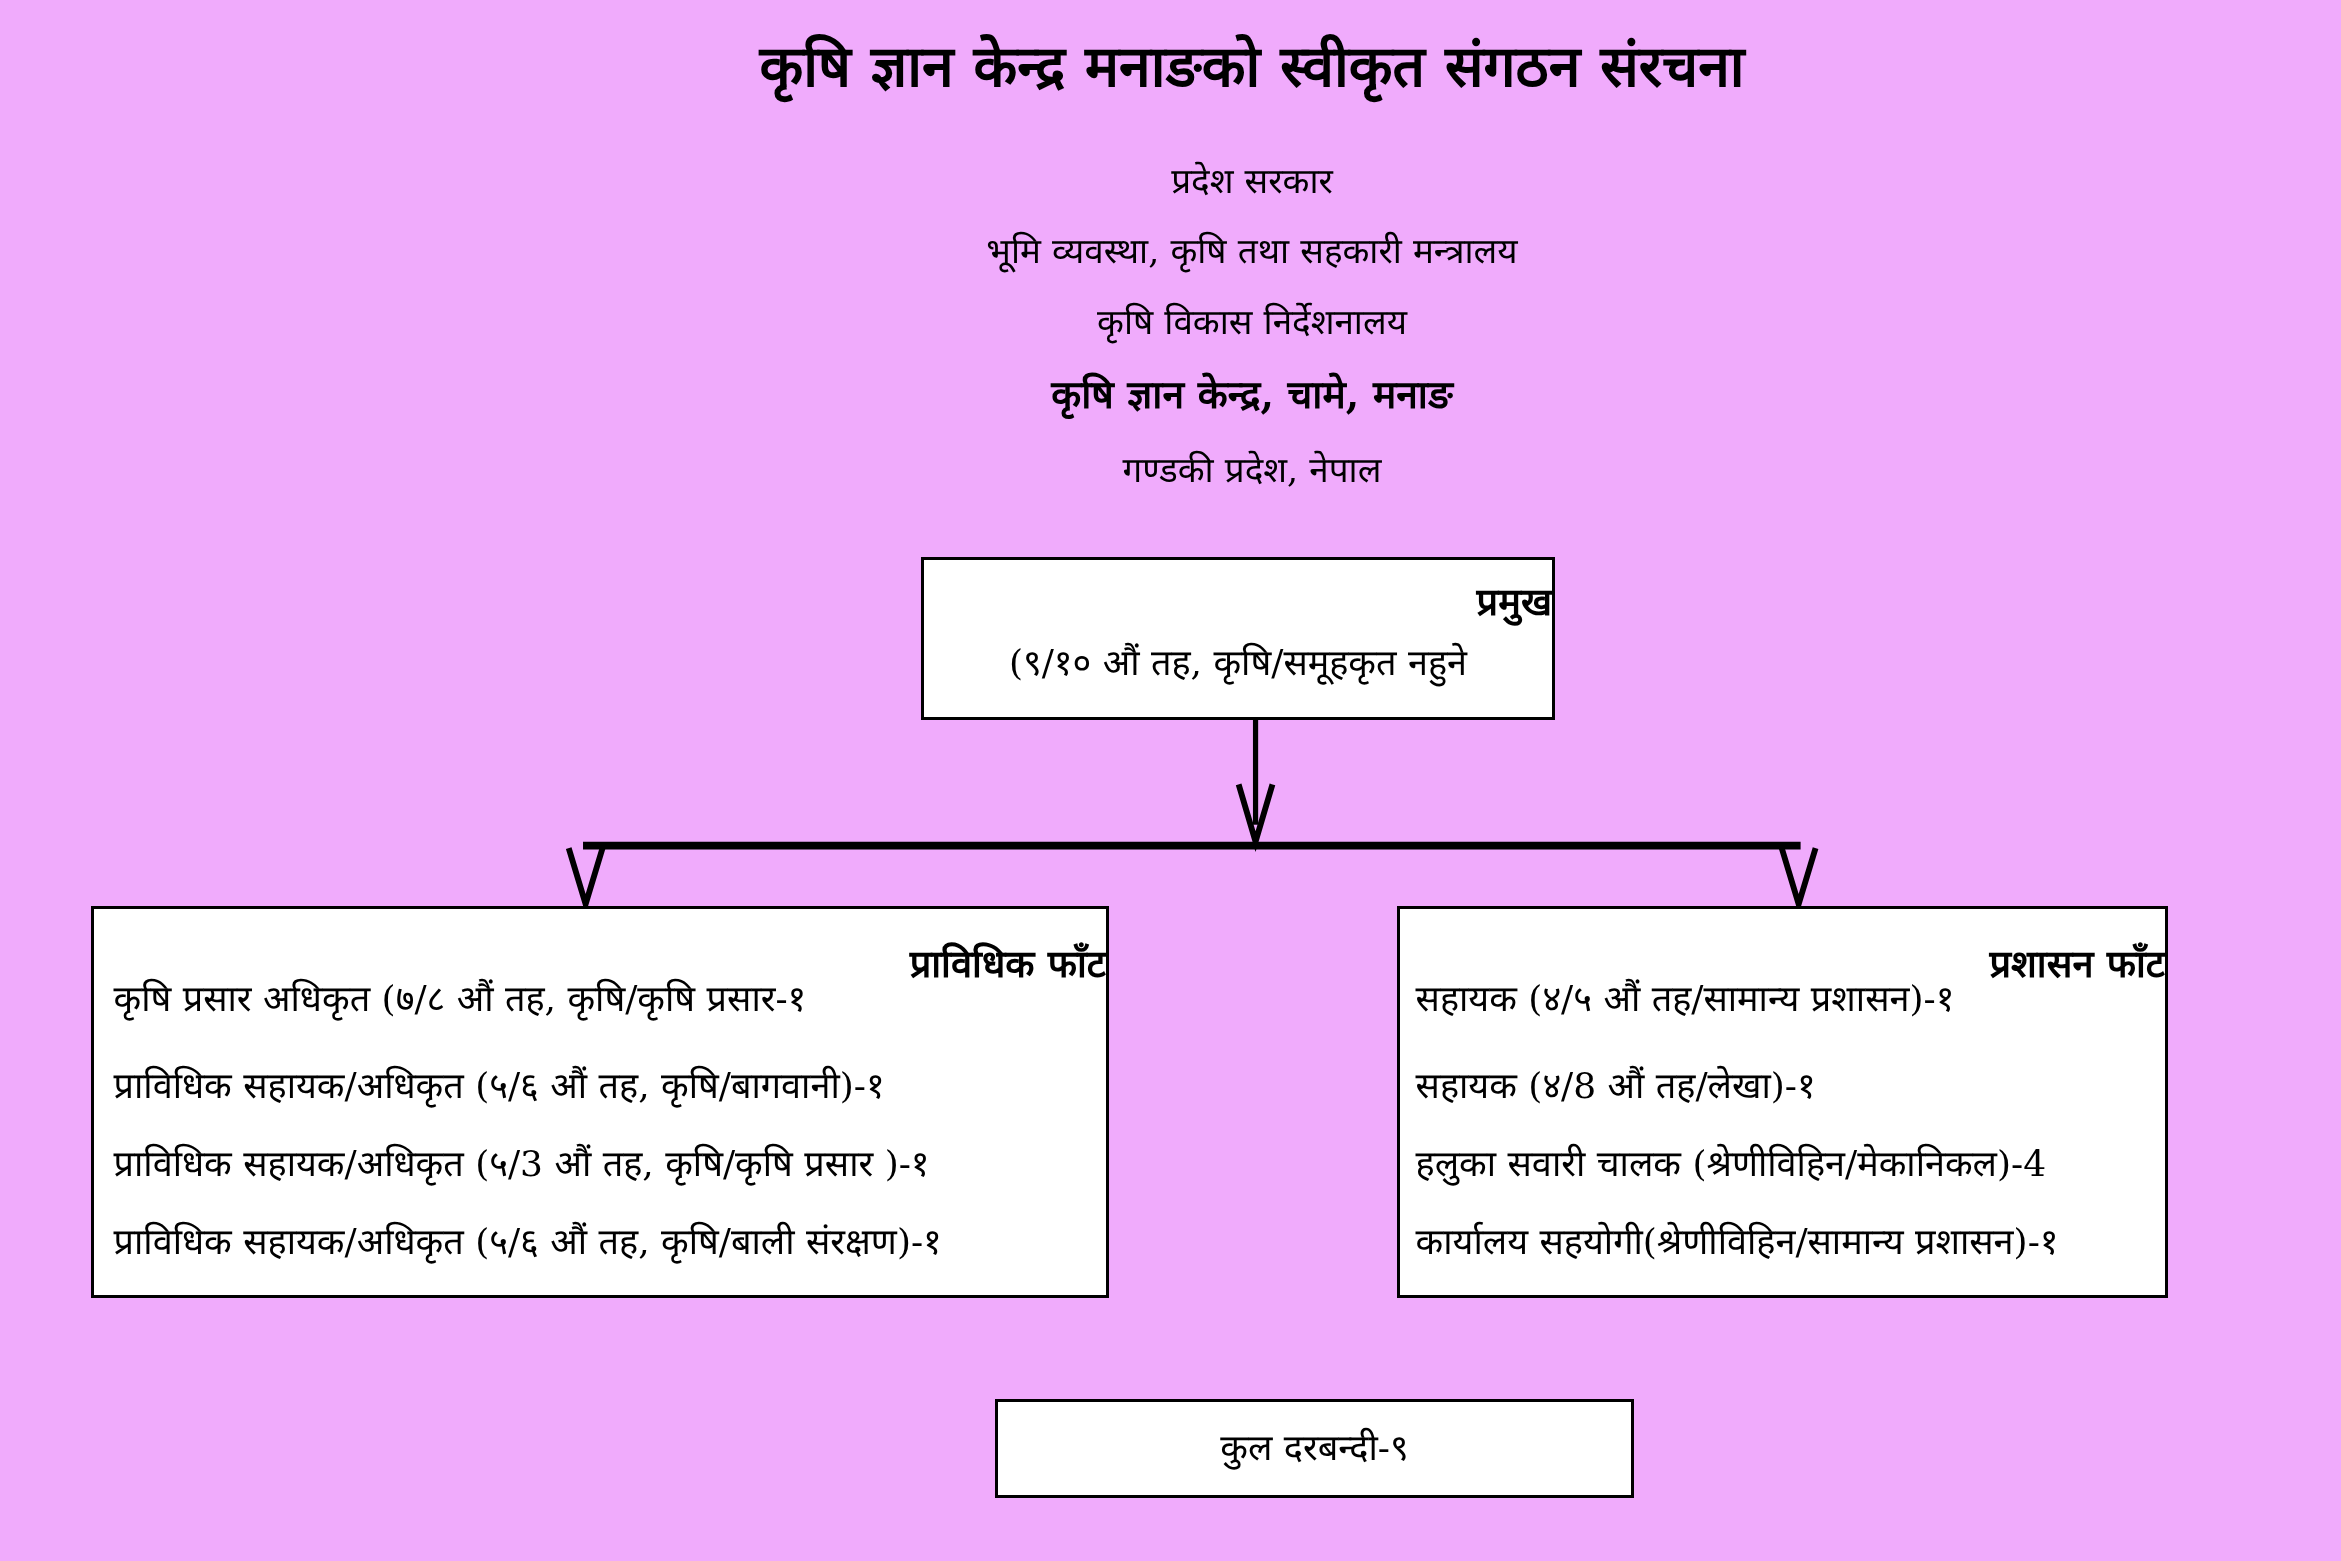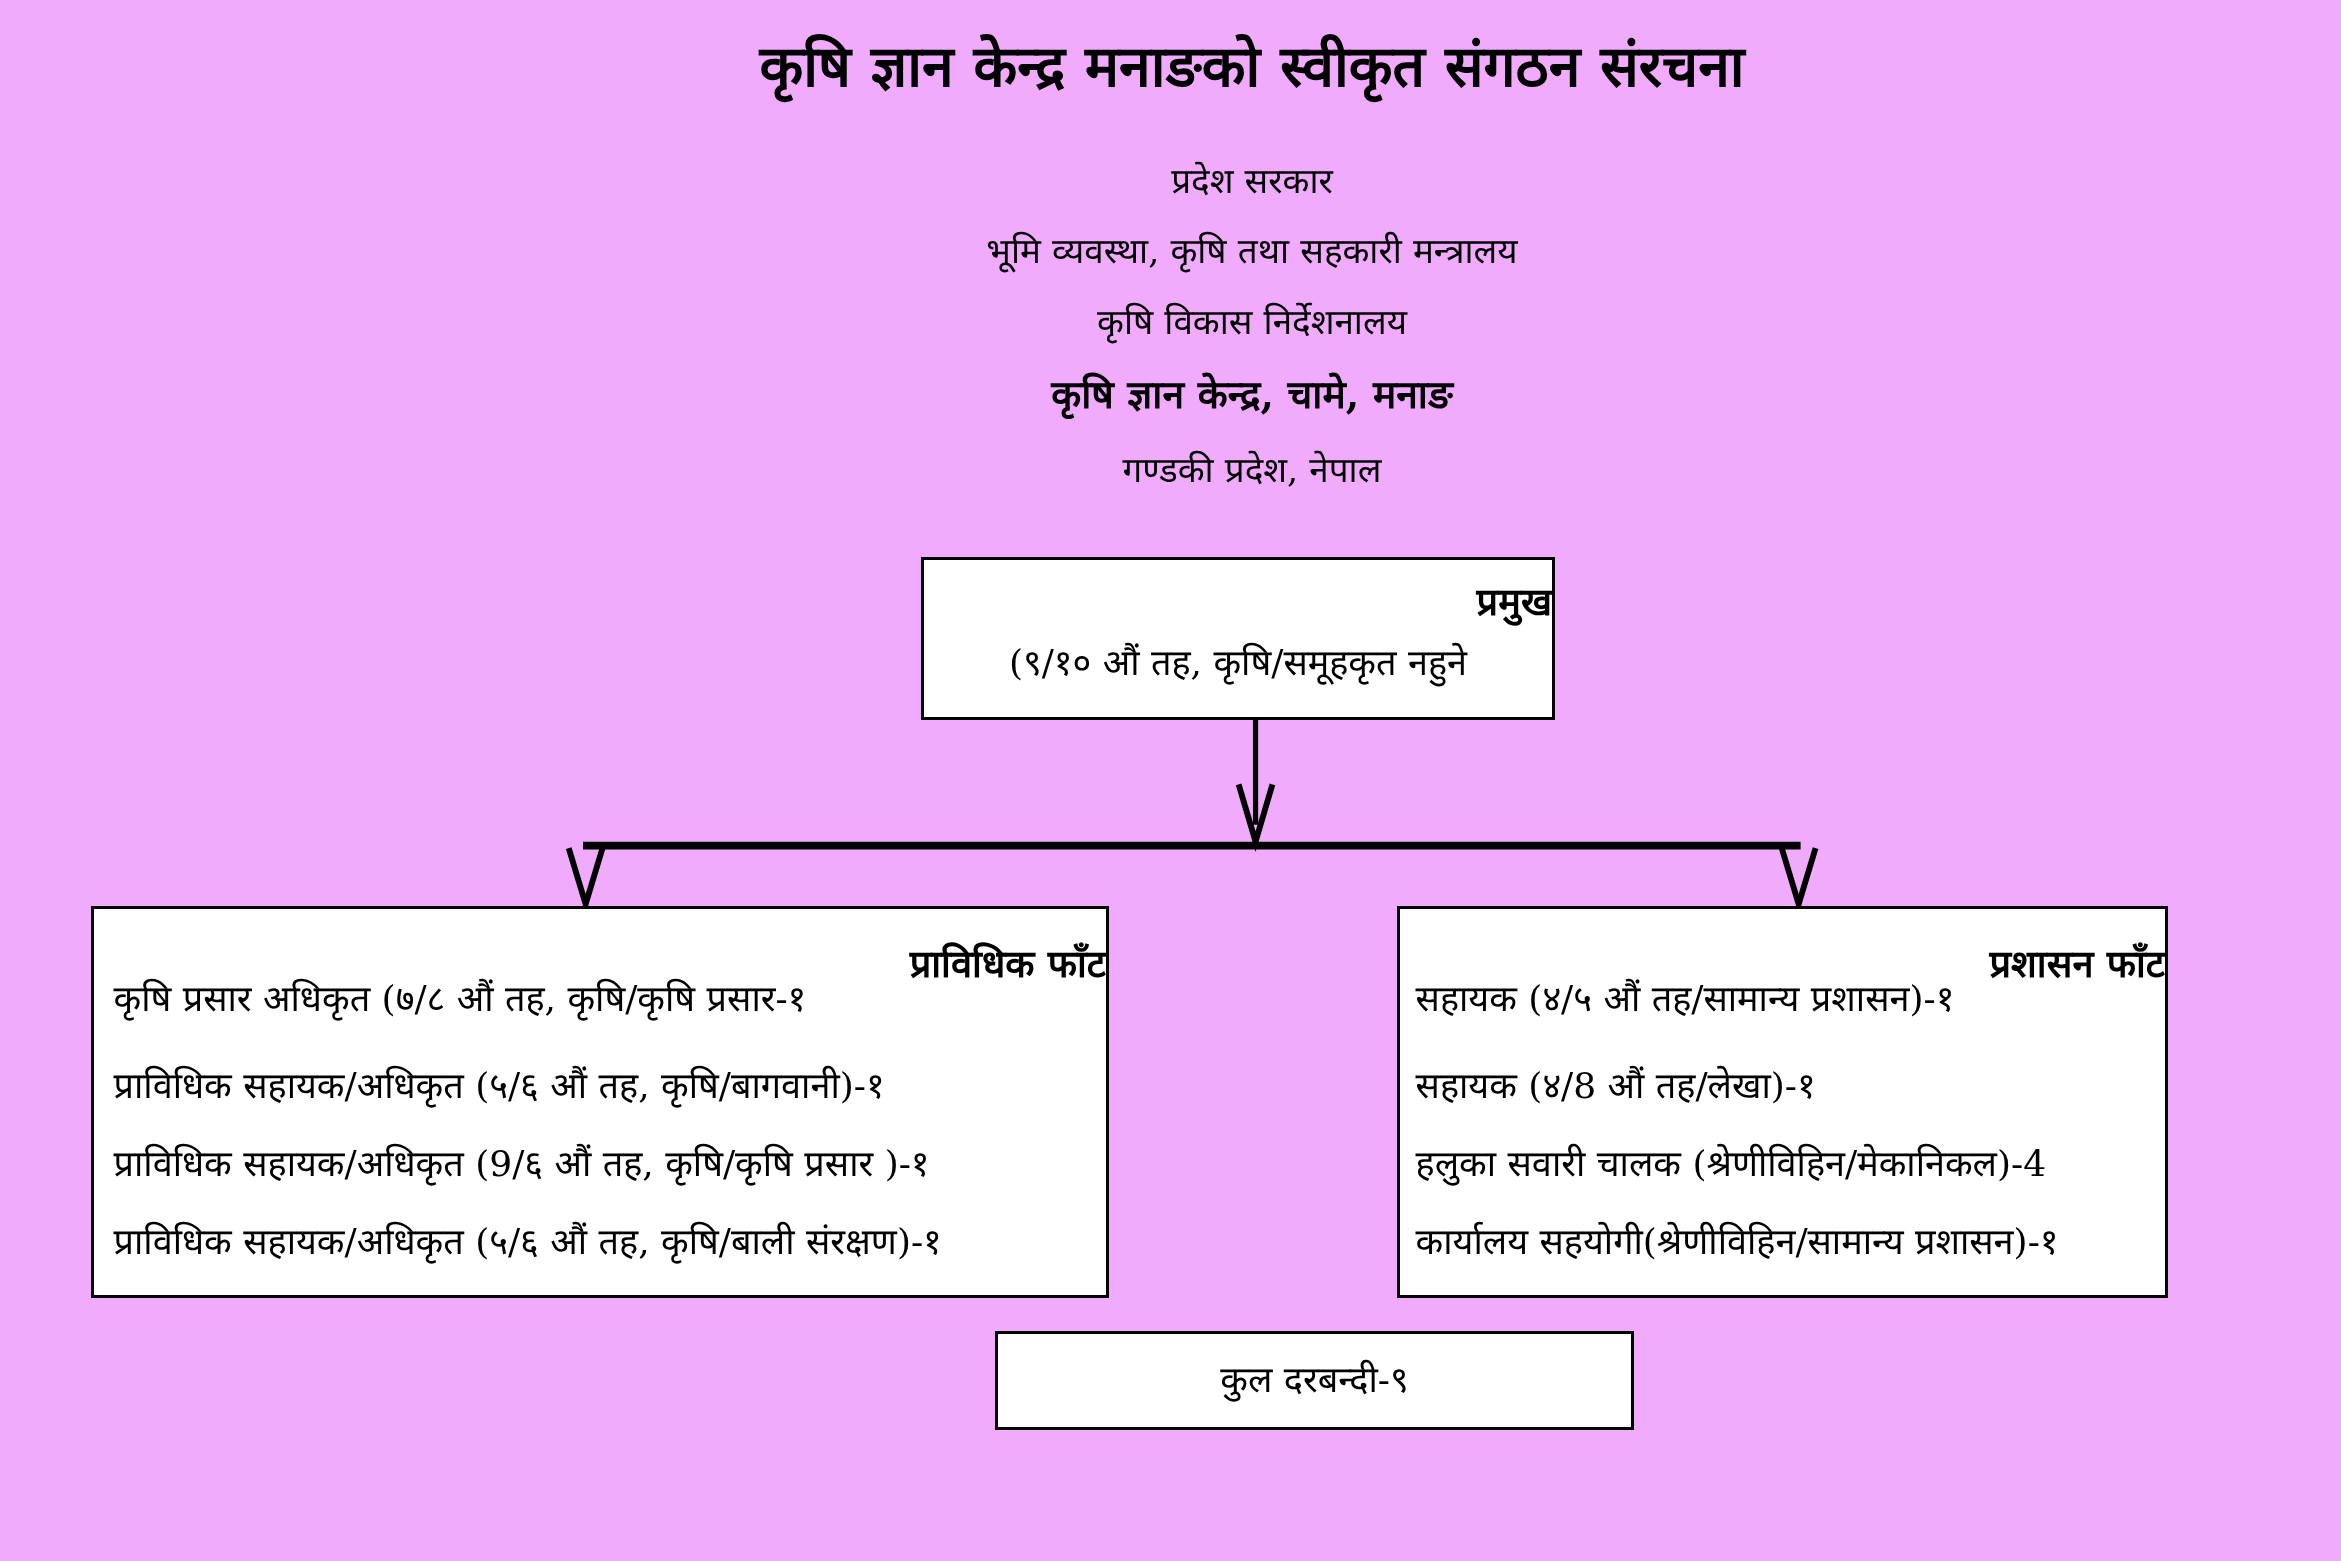--- a/index.html
+++ b/index.html
@@ -53,21 +53,21 @@
     font-size: 36px;
     white-space: nowrap;
   }
   .tech-box  .item { left: 19.5px; }
   .admin-box .item { left: 15.6px; }
   .item-0 { top: 64px; }
   .item-1 { top: 151px; }
   .item-2 { top: 229px; }
   .item-3 { top: 307px; }
 
-  .total-box { left: 995px; top: 1331px; width: 639px; height: 99px; }
+  .total-box { left: 995px; top: 1399px; width: 639px; height: 99px; }
   .total-label {
     position: absolute; top: 0; left: 0; right: 0; height: 92px;
     line-height: 92px; text-align: center; font-size: 36px; white-space: nowrap;
   }
 
   .connectors {
     position: absolute;
     left: 0; top: 0;
     width: 2342px; height: 1561px;
     pointer-events: none;
@@ -95,21 +95,21 @@
     <polyline points="1904,1206 1930,1294 1956,1206" fill="none" stroke="#000000" stroke-width="9"></polyline>
     <line x1="896" y1="1300" x2="2768" y2="1300" stroke="#000000" stroke-width="12"></line>
     <polyline points="874,1304 900,1390 926,1304" fill="none" stroke="#000000" stroke-width="9"></polyline>
     <polyline points="2739,1304 2765,1390 2791,1304" fill="none" stroke="#000000" stroke-width="9"></polyline>
   </svg>
 
   <div class="box tech-box">
     <div class="box-title">प्राविधिक फाँट</div>
     <div class="item item-0">कृषि प्रसार अधिकृत (७/८ औं तह, कृषि/कृषि प्रसार-१</div>
     <div class="item item-1">प्राविधिक सहायक/अधिकृत (५/६ औं तह, कृषि/बागवानी)-१</div>
-    <div class="item item-2">प्राविधिक सहायक/अधिकृत (9/६ औं तह, कृषि/कृषि प्रसार )-१</div>
+    <div class="item item-2">प्राविधिक सहायक/अधिकृत (५/3 औं तह, कृषि/कृषि प्रसार )-१</div>
     <div class="item item-3">प्राविधिक सहायक/अधिकृत (५/६ औं तह, कृषि/बाली संरक्षण)-१</div>
   </div>
 
   <div class="box admin-box">
     <div class="box-title">प्रशासन फाँट</div>
     <div class="item item-0">सहायक (४/५ औं तह/सामान्य प्रशासन)-१</div>
     <div class="item item-1">सहायक (४/8 औं तह/लेखा)-१</div>
     <div class="item item-2">हलुका सवारी चालक (श्रेणीविहिन/मेकानिकल)-4</div>
     <div class="item item-3">कार्यालय सहयोगी(श्रेणीविहिन/सामान्य प्रशासन)-१</div>
   </div>

